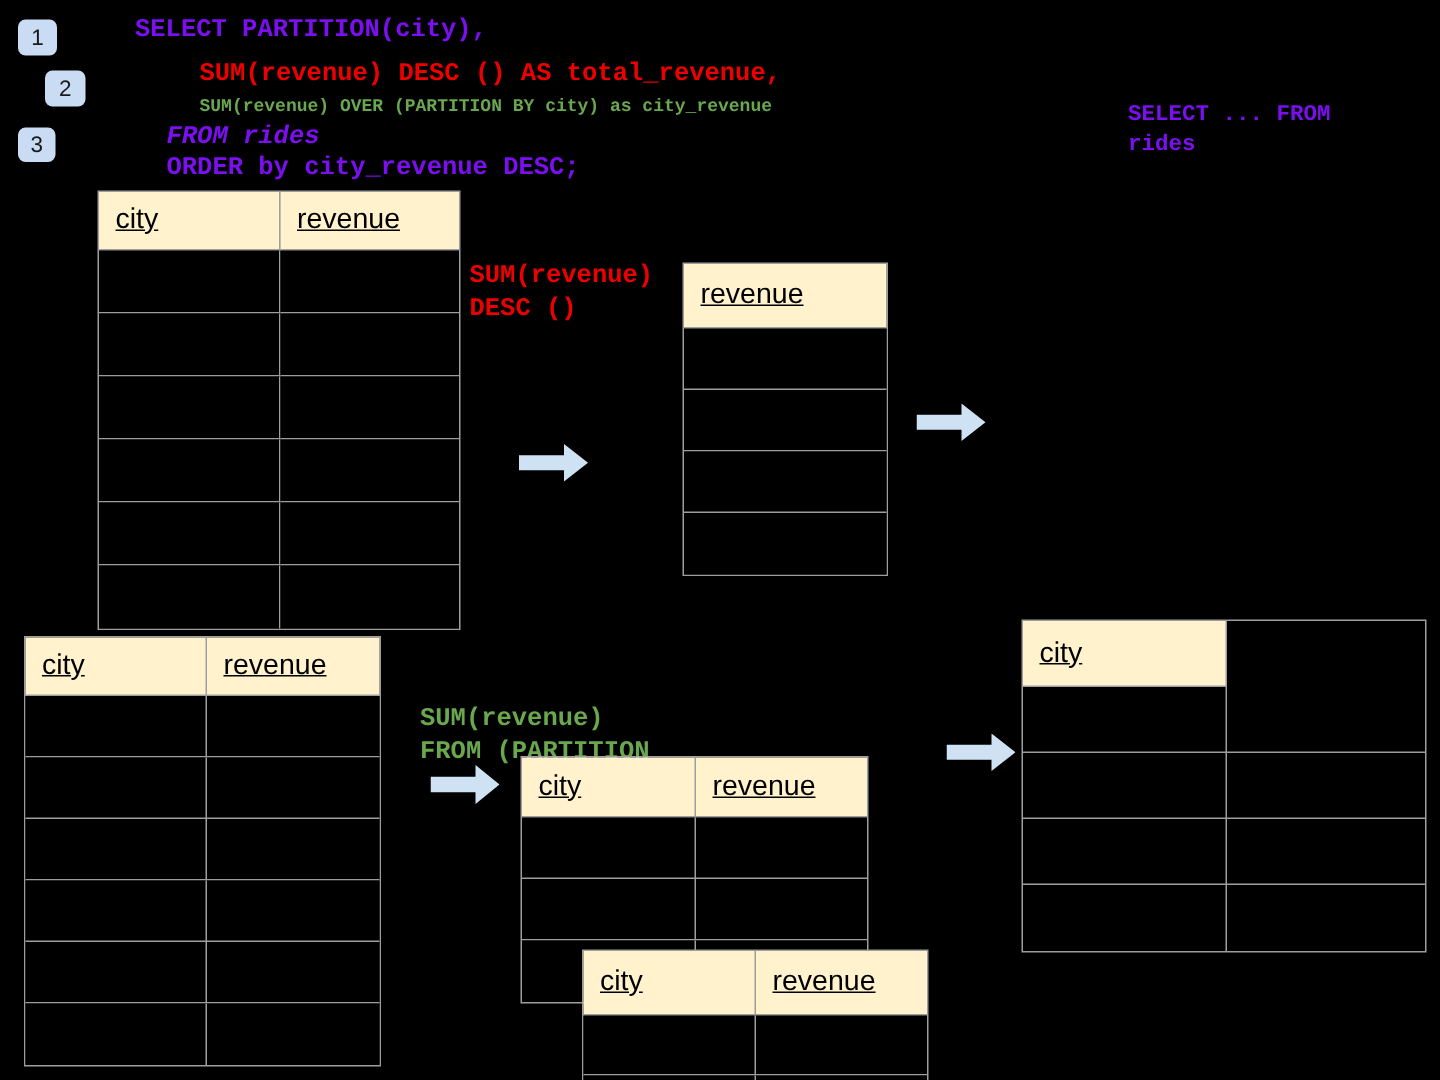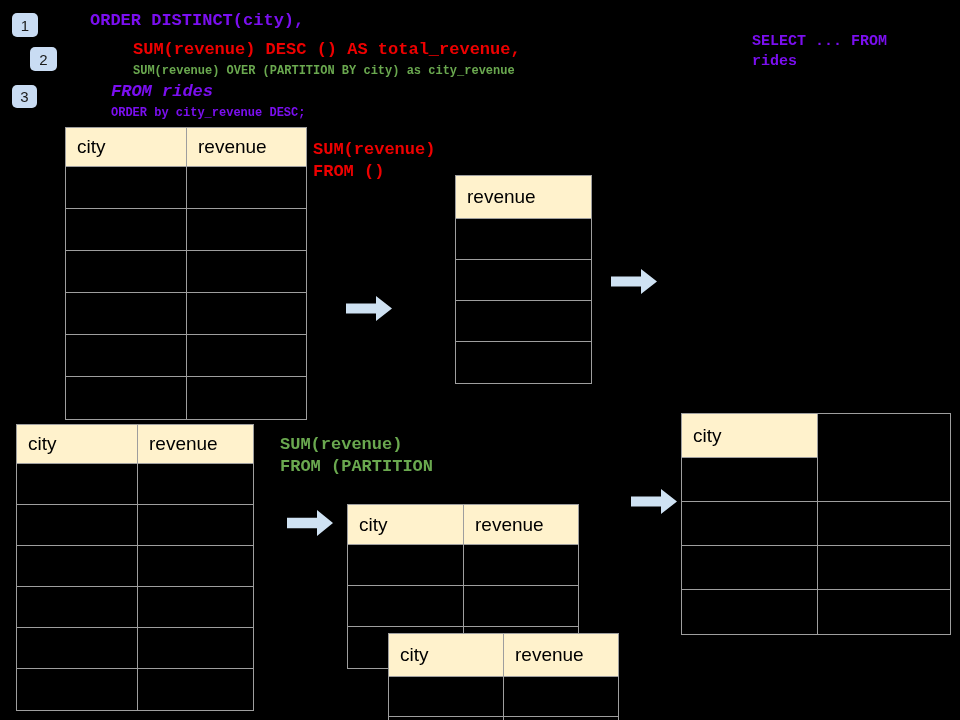--- a/index.html
+++ b/index.html
@@ -26,49 +26,51 @@
     font-family: "Liberation Mono", "DejaVu Sans Mono", monospace;
     font-weight: bold;
     white-space: pre;
     line-height: 20px;
   }
   .annotation {
     position: absolute;
     font-family: "Liberation Mono", "DejaVu Sans Mono", monospace;
     font-weight: bold;
     white-space: pre;
+    margin-top: 35px;
   }
   .tbl { position: absolute; border: 1px solid; }
   .trow { display: flex; }
   .tcell { border-right: 1px solid; border-bottom: 1px solid; }
   .tcell.last { border-right: none; }
   .trow.lastrow .tcell { border-bottom: none; }
   .th {
     display: flex;
     align-items: center;
     padding-left: 11px;
     font-size: 19px;
     font-family: "Liberation Sans", sans-serif;
+    text-decoration: underline;
   }
   .arrow { position: absolute; }
 </style>
 </head>
 <body>
 
 <div id="canvas" style="background: rgb(0, 0, 0);">
     <div class="badge" style="left: 12px; top: 13px; width: 26px; height: 24px; background: rgb(201, 220, 243); color: rgb(26, 26, 26);">1</div>
     <div class="badge" style="left: 30px; top: 47px; width: 27px; height: 24px; background: rgb(201, 220, 243); color: rgb(26, 26, 26);">2</div>
     <div class="badge" style="left: 12px; top: 85px; width: 25px; height: 23px; background: rgb(201, 220, 243); color: rgb(26, 26, 26);">3</div>
-    <div class="code-line" style="left: 90px; top: 11px; color: rgb(123, 15, 240); font-size: 17px;">ORDER DISTINCT(city),</div>
+    <div class="code-line" style="left: 90px; top: 11px; color: rgb(123, 15, 240); font-size: 17px;">SELECT PARTITION(city),</div>
     <div class="code-line" style="left: 133px; top: 40px; color: rgb(238, 0, 0); font-size: 17px;">SUM(revenue) DESC () AS total_revenue,</div>
     <div class="code-line" style="left: 133px; top: 61px; color: rgb(106, 168, 79); font-size: 12px;">SUM(revenue) OVER (PARTITION BY city) as city_revenue</div>
     <div class="code-line" style="left: 111px; top: 82px; color: rgb(123, 15, 240); font-size: 17px; font-style: italic;">FROM rides</div>
-    <div class="code-line" style="left: 111px; top: 103px; color: rgb(123, 15, 240); font-size: 12px;">ORDER by city_revenue DESC;</div>
+    <div class="code-line" style="left: 111px; top: 103px; color: rgb(123, 15, 240); font-size: 17px;">ORDER by city_revenue DESC;</div>
     <div class="annotation" style="left: 752px; top: 32px; color: rgb(123, 15, 240); font-size: 15px; line-height: 20px;"><div>SELECT ... FROM</div><div>rides</div></div>
-    <div class="annotation" style="left: 313px; top: 139px; color: rgb(238, 0, 0); font-size: 17px; line-height: 22px;"><div>SUM(revenue)</div><div>FROM ()</div></div>
+    <div class="annotation" style="left: 313px; top: 139px; color: rgb(238, 0, 0); font-size: 17px; line-height: 22px;"><div>SUM(revenue)</div><div>DESC ()</div></div>
     <div class="annotation" style="left: 280px; top: 434px; color: rgb(106, 168, 79); font-size: 17px; line-height: 22px;"><div>SUM(revenue)</div><div>FROM (PARTITION</div></div>
     <div class="tbl" style="left: 65px; top: 127px; border-color: rgb(158, 158, 158);">
       <div class="trow">
         <div class="tcell th" style="width: 121px; height: 39px; background: rgb(255, 242, 204); color: rgb(0, 0, 0); border-color: rgb(158, 158, 158);">city</div>
         <div class="tcell th last" style="width: 119px; height: 39px; background: rgb(255, 242, 204); color: rgb(0, 0, 0); border-color: rgb(158, 158, 158);">revenue</div>
       </div>
       <div class="trow">
         <div class="tcell" style="width: 121px; height: 42px; border-color: rgb(158, 158, 158); background: rgb(0, 0, 0);"></div>
         <div class="tcell last" style="width: 119px; height: 42px; border-color: rgb(158, 158, 158); background: rgb(0, 0, 0);"></div>
       </div>

